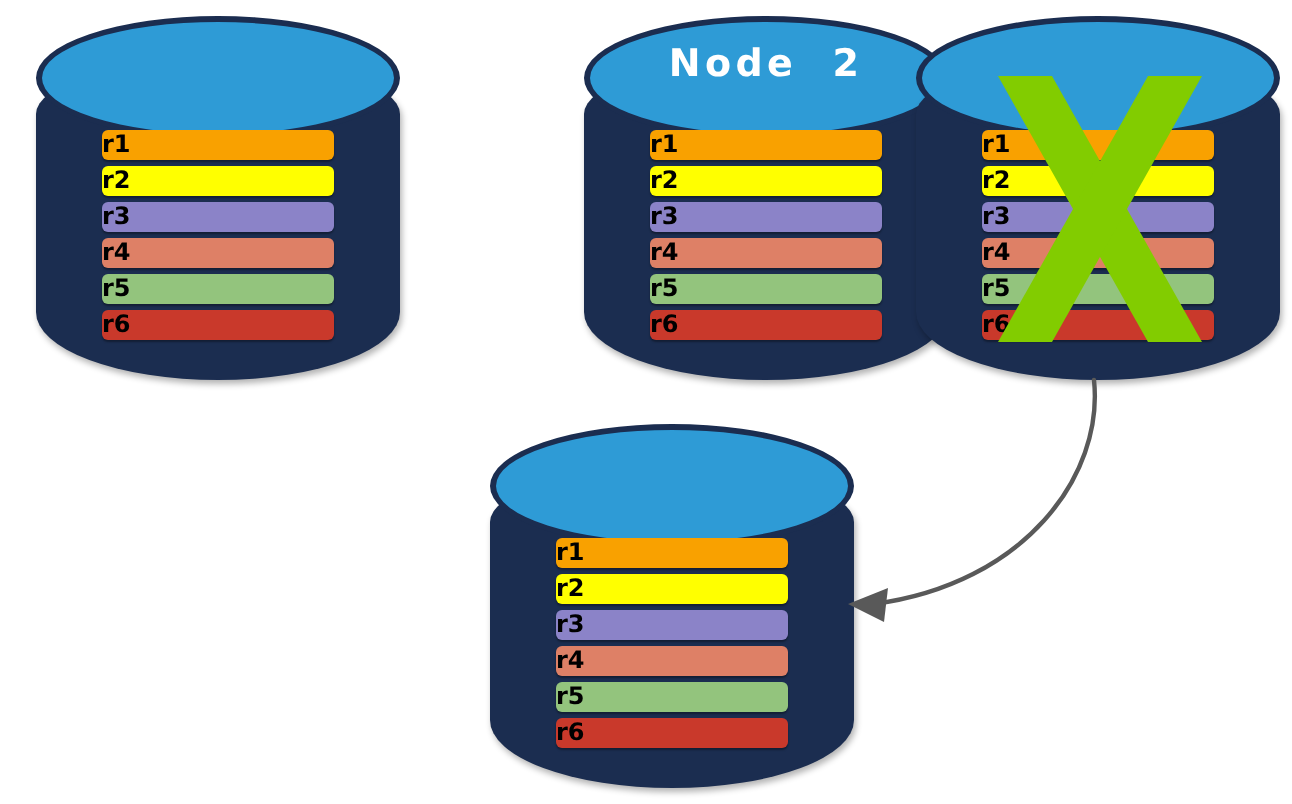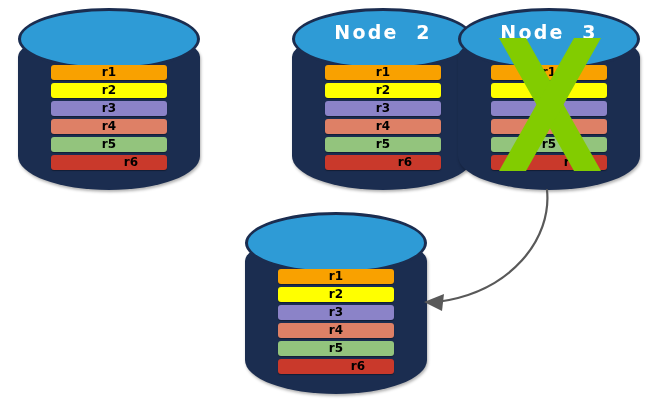--- a/index.html
+++ b/index.html
@@ -60,28 +60,28 @@
   .rows {
     position: absolute;
     left: 33px;
     top: 57px;
     width: 116px;
   }
   .row {
     height: 15px;
     margin-bottom: 3px;
     border-radius: 3px;
-    text-align: center;
+    text-align: left;
     font-size: 12px;
     font-weight: bold;
     color: #000000;
     line-height: 15px;
     box-shadow: 0 1px 1px rgba(0,0,0,0.35);
   }
-  .row:last-child { margin-bottom: 0; padding-left: 44px; }
+  .row:last-child { margin-bottom: 0; }
 
   
   .xmark {
     position: absolute;
     left: 0;
     top: 0;
     width: 182px;
     height: 182px;
     pointer-events: none;
   }
@@ -124,21 +124,20 @@
       <div class="row" style="background:#8b83c8">r3</div>
       <div class="row" style="background:#de8066">r4</div>
       <div class="row" style="background:#93c47d">r5</div>
       <div class="row" style="background:#c9392b">r6</div>
     </div>
   </div>
 
   <div class="node" style="left:458px; top:8px;">
     <div class="cyl-body"></div>
     <div class="cyl-top"></div>
-    <div class="cyl-title">Node  3</div>
     <div class="rows">
       <div class="row" style="background:#f9a100">r1</div>
       <div class="row" style="background:#ffff00">r2</div>
       <div class="row" style="background:#8b83c8">r3</div>
       <div class="row" style="background:#de8066">r4</div>
       <div class="row" style="background:#93c47d">r5</div>
       <div class="row" style="background:#c9392b">r6</div>
     </div>
     <svg class="xmark" viewBox="0 0 182 182">
       <g fill="#82cc00">

